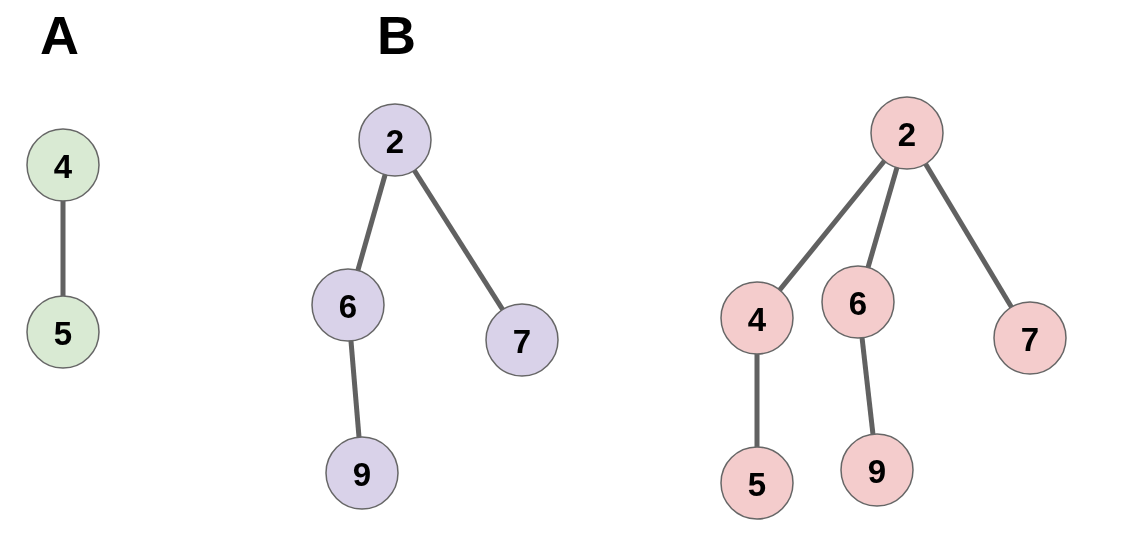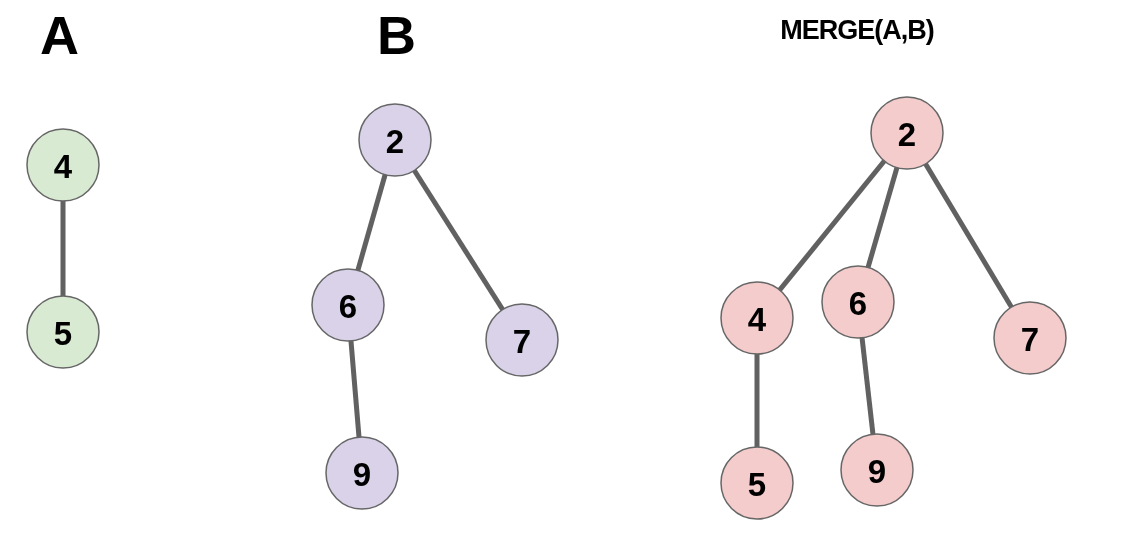--- a/index.html
+++ b/index.html
@@ -100,14 +100,13 @@
         <circle cx="757" cy="483" r="36" fill="#f4cccc" stroke="#666666" stroke-width="1.5"></circle>
         <text x="757" y="483" text-anchor="middle" dominant-baseline="central" dy="1" fill="#000000" class="node-number">5</text>
       </g>
       <g>
         <circle cx="877" cy="470" r="36" fill="#f4cccc" stroke="#666666" stroke-width="1.5"></circle>
         <text x="877" y="470" text-anchor="middle" dominant-baseline="central" dy="1" fill="#000000" class="node-number">9</text>
       </g>
     </svg>
   <div class="tree-title large" id="title-tree-a" style="top: 8px; left: 40px;">A</div>
   <div class="tree-title large" id="title-tree-b" style="top: 8px; left: 377px;">B</div>
-  <div class="tree-title small" id="title-tree-merge" style="top: 17px; left: 857px; transform: translateX(-50%);">MERGE(A,B)</div>
 </div>
 
 </body></html>

